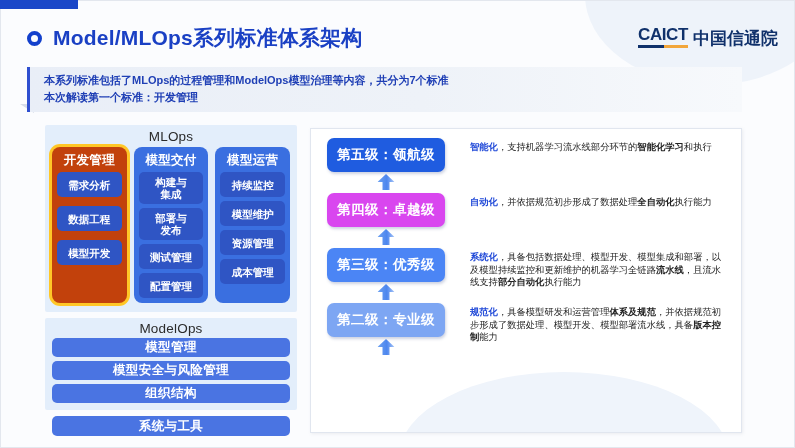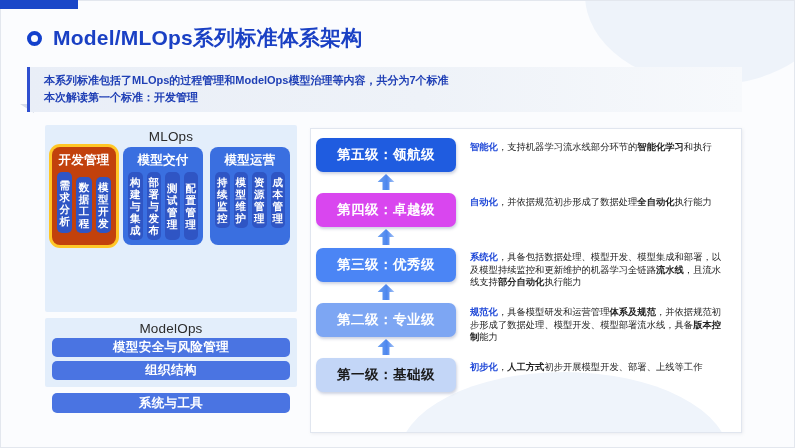--- a/index.html
+++ b/index.html
@@ -194,21 +194,21 @@
   .col-title {
     text-align: center;
     color: #ffffff;
     font-size: 12.5px;
     font-weight: bold;
     line-height: 19px;
     letter-spacing: 0.3px;
   }
   .col-items {
     display: flex;
-    flex-direction: row;
+    flex-direction: column;
     gap: 4px;
     margin-top: 2px;
   }
   .col-item {
     background: #2f55c4;
     color: #ffffff;
     border-radius: 5px;
     font-size: 10.5px;
     font-weight: bold;
     text-align: center;
@@ -295,21 +295,21 @@
     height: 55px;
   }
   .level-box-wrap {
     width: 150px;
     flex: none;
     display: flex;
     justify-content: center;
     position: relative;
   }
   .level-box {
-    width: 140px;
+    width: 118px;
     height: 34px;
     border-radius: 7px;
     display: flex;
     align-items: center;
     justify-content: center;
     font-size: 13.5px;
     font-weight: bold;
     letter-spacing: 0.5px;
     box-shadow: 1px 2px 3px rgba(60,80,140,0.25);
   }
@@ -338,20 +338,30 @@
 
 <div id="slide">
 
   <div class="corner-arc"></div>
   <div class="top-tab"></div>
 
   <div class="header">
     <div class="title-row">
       <span class="ring-icon"></span>
       <span class="slide-title">Model/MLOps系列标准体系架构</span>
+    </div>
+    <div class="logo">
+      <span class="logo-caict">
+        <span class="logo-caict-text">CAICT</span>
+        <span class="logo-underline">
+          <span class="seg-blue"></span>
+          <span class="seg-orange"></span>
+        </span>
+      </span>
+      <span class="logo-cn">中国信通院</span>
     </div>
   </div>
 
   <div class="ribbon-tail"></div>
   <div class="subtitle-bar">
     <div class="subtitle-line">本系列标准包括了MLOps的过程管理和ModelOps模型治理等内容，共分为7个标准</div>
     <div class="subtitle-line">本次解读第一个标准：开发管理</div>
   </div>
 
   <div class="left-panel">
@@ -382,20 +392,21 @@
               <div class="col-item">模型维护</div>
               <div class="col-item">资源管理</div>
               <div class="col-item">成本管理</div>
             </div>
           </div>
         </div>
     </div>
     <div class="modelops-block">
       <div class="block-heading">ModelOps</div>
       <div class="modelops-bars" id="modelops-bars">
+          <div class="wide-bar">模型管理</div>
           <div class="wide-bar">模型安全与风险管理</div>
           <div class="wide-bar">组织结构</div>
         </div>
     </div>
     <div class="tools-bar">系统与工具</div>
   </div>
 
   <div class="right-panel">
     <div class="panel-arc"></div>
     <div class="levels" id="levels">
@@ -456,22 +467,16 @@
                     <stop offset="0%" stop-color="#6fa3f2"></stop>
                     <stop offset="55%" stop-color="#4d86ee"></stop>
                     <stop offset="100%" stop-color="#a8c6f7"></stop>
                   </linearGradient>
                 </defs>
                 <path d="M8.5 0 L17 8 L12 8 L12 16 L5 16 L5 8 L0 8 Z" fill="url(#ag3)"></path>
               </svg></div>
           </div>
           <div class="level-desc"><span class="kw">规范化</span><span>，具备模型研发和运营管理</span><span style="font-weight: bold;">体系及规范</span><span>，并依据规范初步形成了数据处理、模型开发、模型部署流水线，具备</span><span style="font-weight: bold;">版本控制</span><span>能力</span></div>
         </div>
-        <div class="level-row">
-          <div class="level-box-wrap">
-            <div class="level-box" style="background: rgb(195, 214, 247); color: rgb(26, 26, 26);">第一级：基础级</div>
-          </div>
-          <div class="level-desc"><span class="kw">初步化</span><span>，</span><span style="font-weight: bold;">人工方式</span><span>初步开展模型开发、部署、上线等工作</span></div>
-        </div>
       </div>
   </div>
 
 </div>
 
 </body></html>

